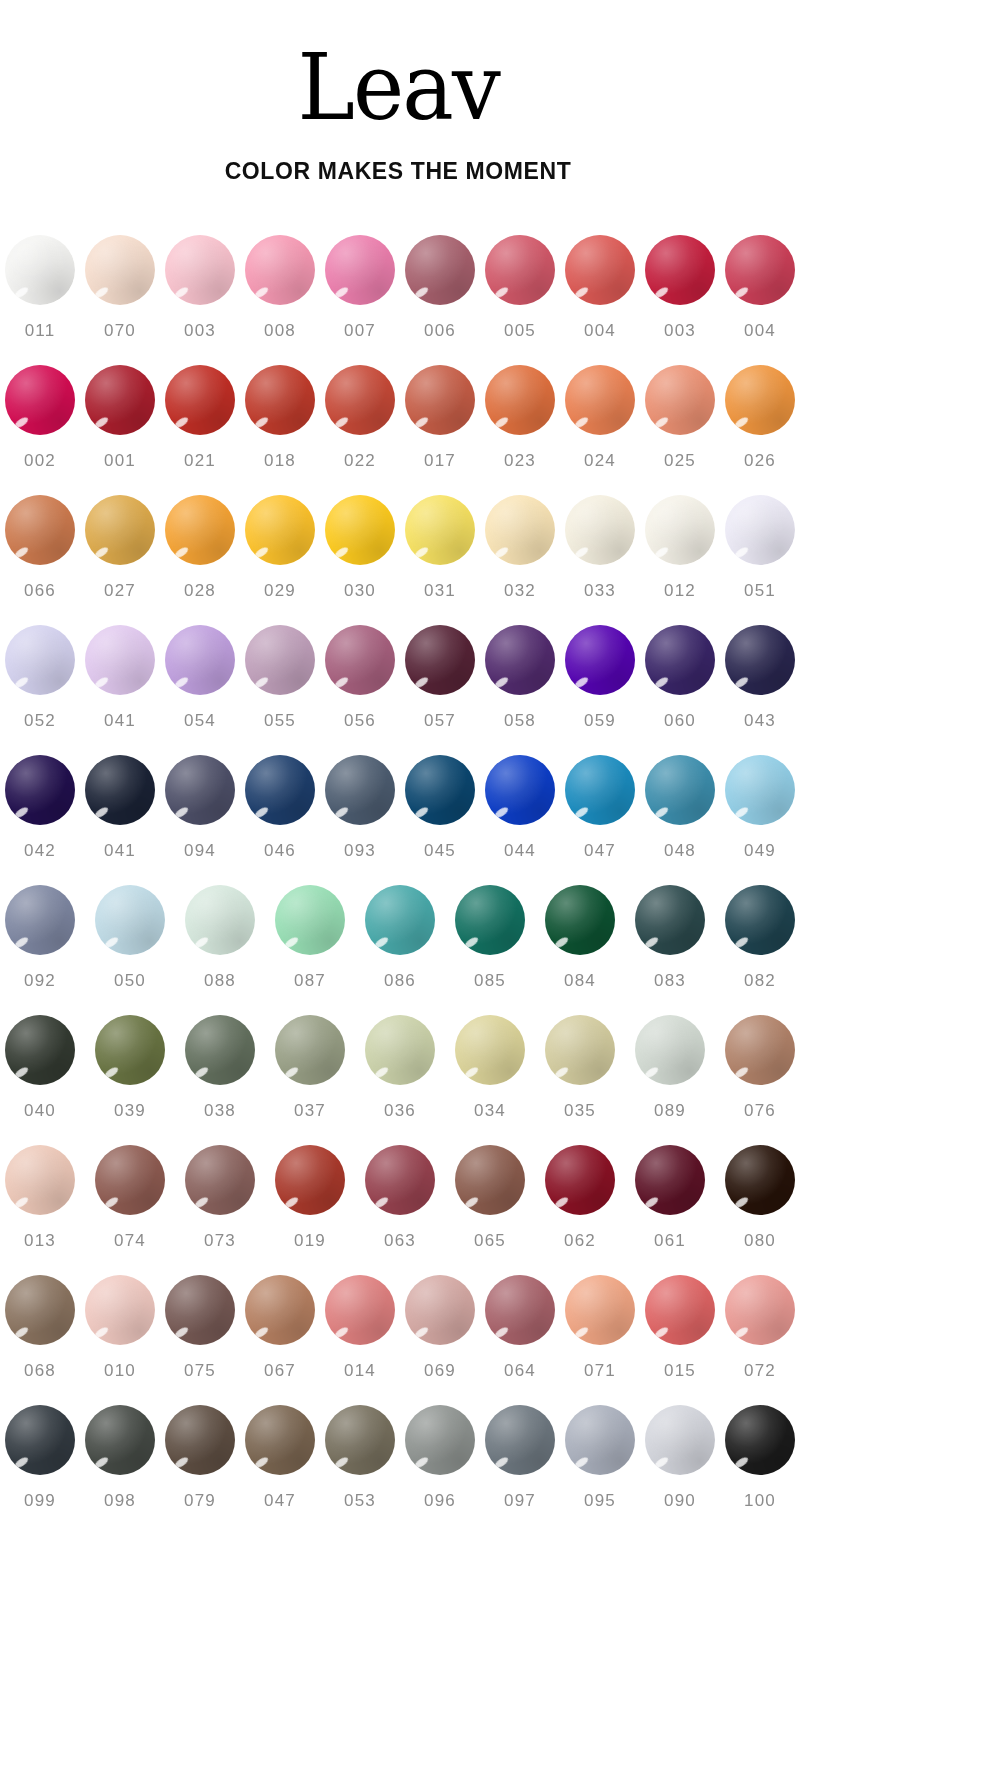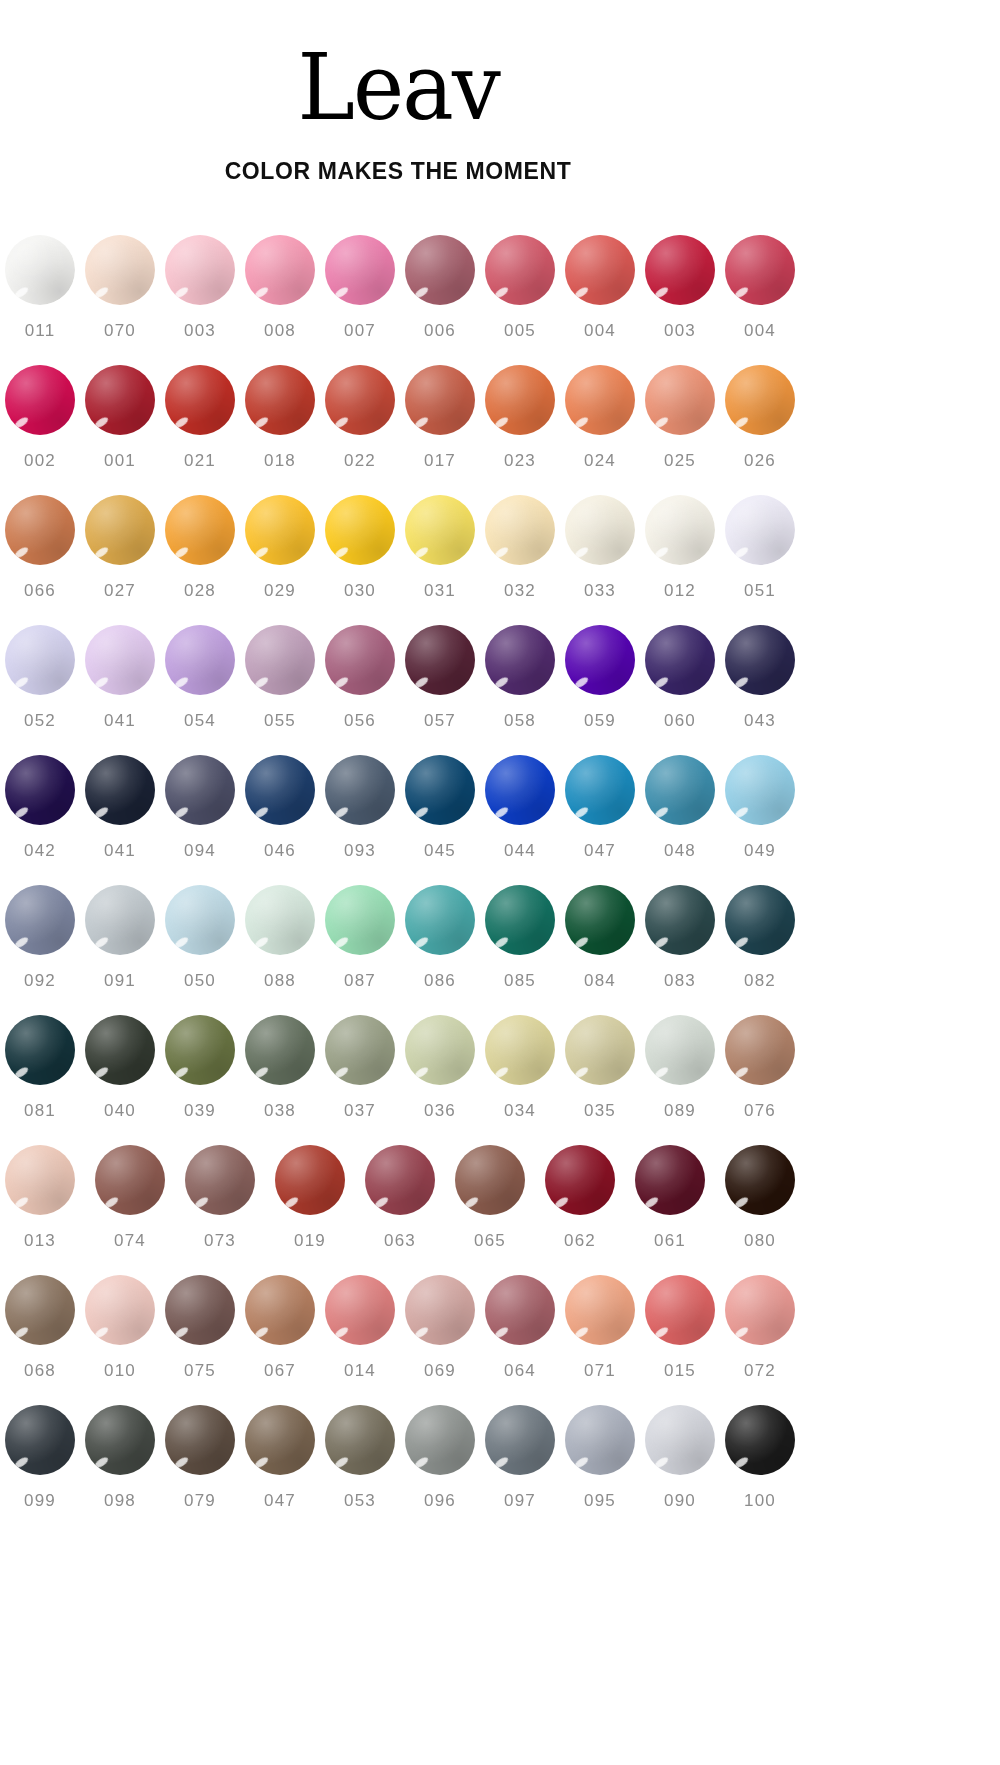--- a/index.html
+++ b/index.html
@@ -337,24 +337,20 @@
           <div class="drop" style="background: rgb(147, 207, 231);"></div>
           <div class="swatch-label">049</div>
         </div>
       </div>
       <div class="swatch-row">
         <div class="swatch-cell">
           <div class="drop" style="background: rgb(126, 135, 162);"></div>
           <div class="swatch-label">092</div>
         </div>
         <div class="swatch-cell">
-          <div class="drop" style="background: rgb(193, 201, 206);"></div>
-          <div class="swatch-label">091</div>
-        </div>
-        <div class="swatch-cell">
           <div class="drop" style="background: rgb(191, 219, 230);"></div>
           <div class="swatch-label">050</div>
         </div>
         <div class="swatch-cell">
           <div class="drop" style="background: rgb(214, 232, 221);"></div>
           <div class="swatch-label">088</div>
         </div>
         <div class="swatch-cell">
           <div class="drop" style="background: rgb(152, 223, 181);"></div>
           <div class="swatch-label">087</div>
@@ -375,24 +371,20 @@
           <div class="drop" style="background: rgb(44, 74, 77);"></div>
           <div class="swatch-label">083</div>
         </div>
         <div class="swatch-cell">
           <div class="drop" style="background: rgb(31, 68, 80);"></div>
           <div class="swatch-label">082</div>
         </div>
       </div>
       <div class="swatch-row">
         <div class="swatch-cell">
-          <div class="drop" style="background: rgb(20, 52, 60);"></div>
-          <div class="swatch-label">081</div>
-        </div>
-        <div class="swatch-cell">
           <div class="drop" style="background: rgb(52, 59, 50);"></div>
           <div class="swatch-label">040</div>
         </div>
         <div class="swatch-cell">
           <div class="drop" style="background: rgb(106, 117, 67);"></div>
           <div class="swatch-label">039</div>
         </div>
         <div class="swatch-cell">
           <div class="drop" style="background: rgb(100, 113, 95);"></div>
           <div class="swatch-label">038</div>

